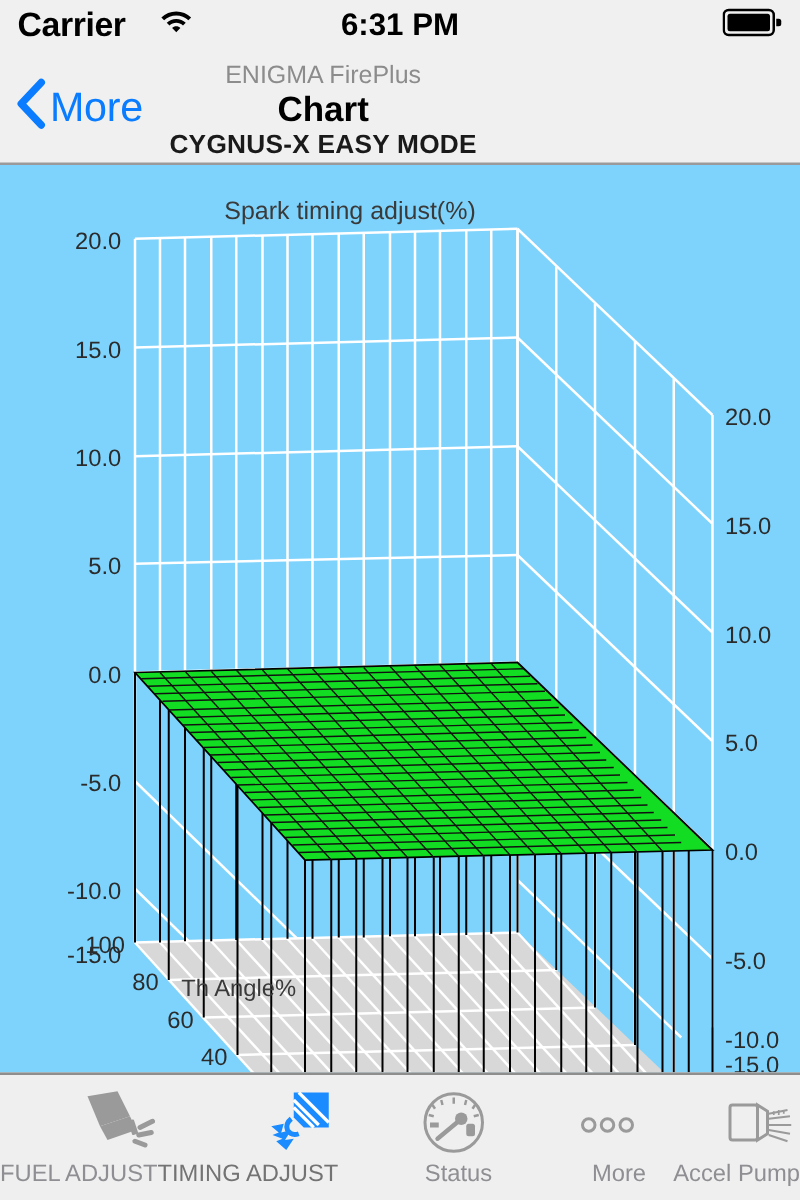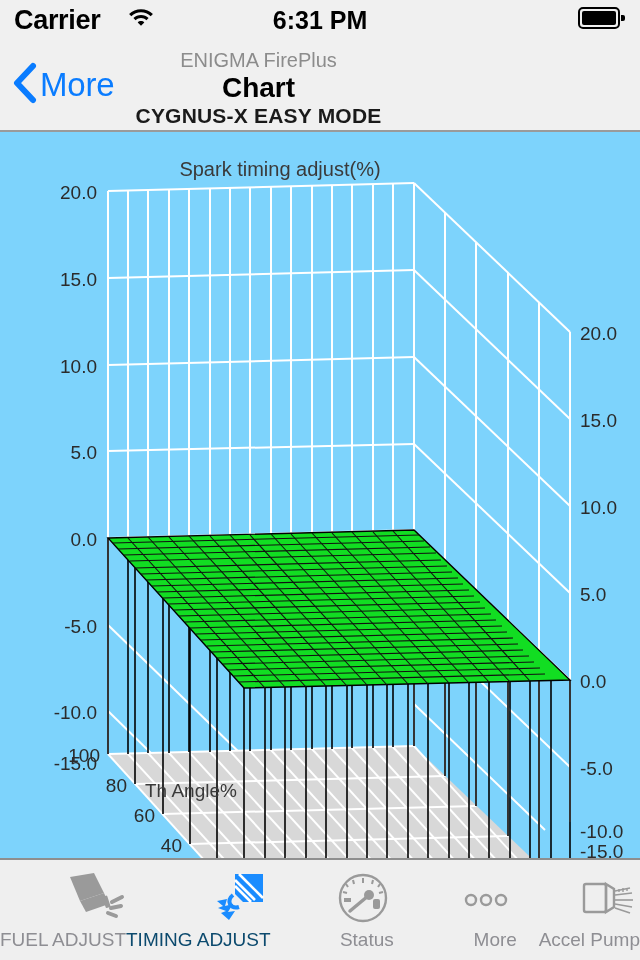--- a/index.html
+++ b/index.html
@@ -65,21 +65,21 @@
     border-top:2px solid #8e8e8e;
     display:flex;
   }
   .tab{
     flex:1; display:flex; flex-direction:column;
     align-items:flex-end; justify-content:flex-start;
     padding-top:8px; cursor:pointer;
   }
   .tab-icon{ height:60px; display:flex; align-items:center; justify-content:center; }
   .tab-label{ font-size:19px; color:#8e8e93; margin-top:1px; white-space:nowrap;}
-  .tab.active .tab-label{ color:#0c4a6e; }
+  .tab.active .tab-label{ color:#737373; }
 </style>
 </head>
 <body>
 
 <div class="statusbar">
   <div class="sb-left">
     <span class="sb-carrier">Carrier</span>
     <span>
       <svg width="28" height="22" viewBox="0 0 28 22">
         <path d="M14 4.2c4.6 0 8.8 1.8 11.9 4.7l-2.2 2.3C21 8.7 17.7 7.3 14 7.3s-7 1.4-9.7 3.9L2.1 8.9C5.2 6 9.4 4.2 14 4.2z" fill="#000"></path>

